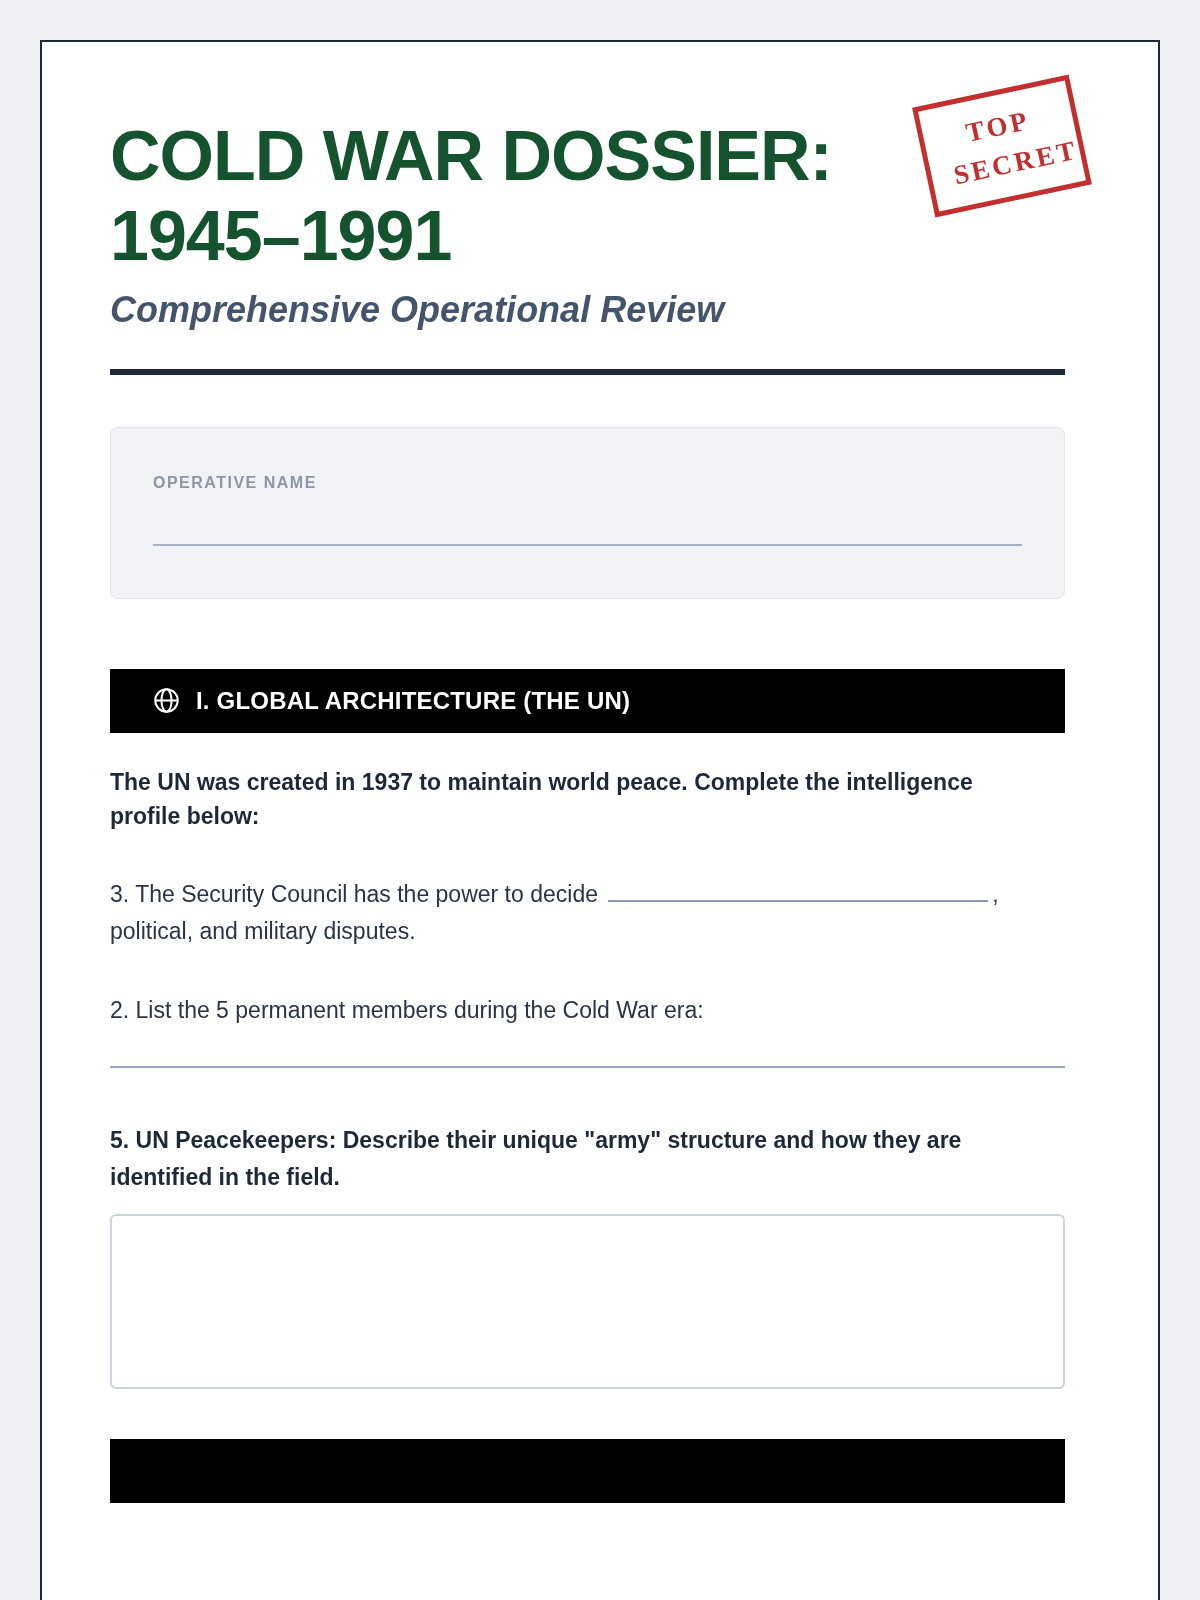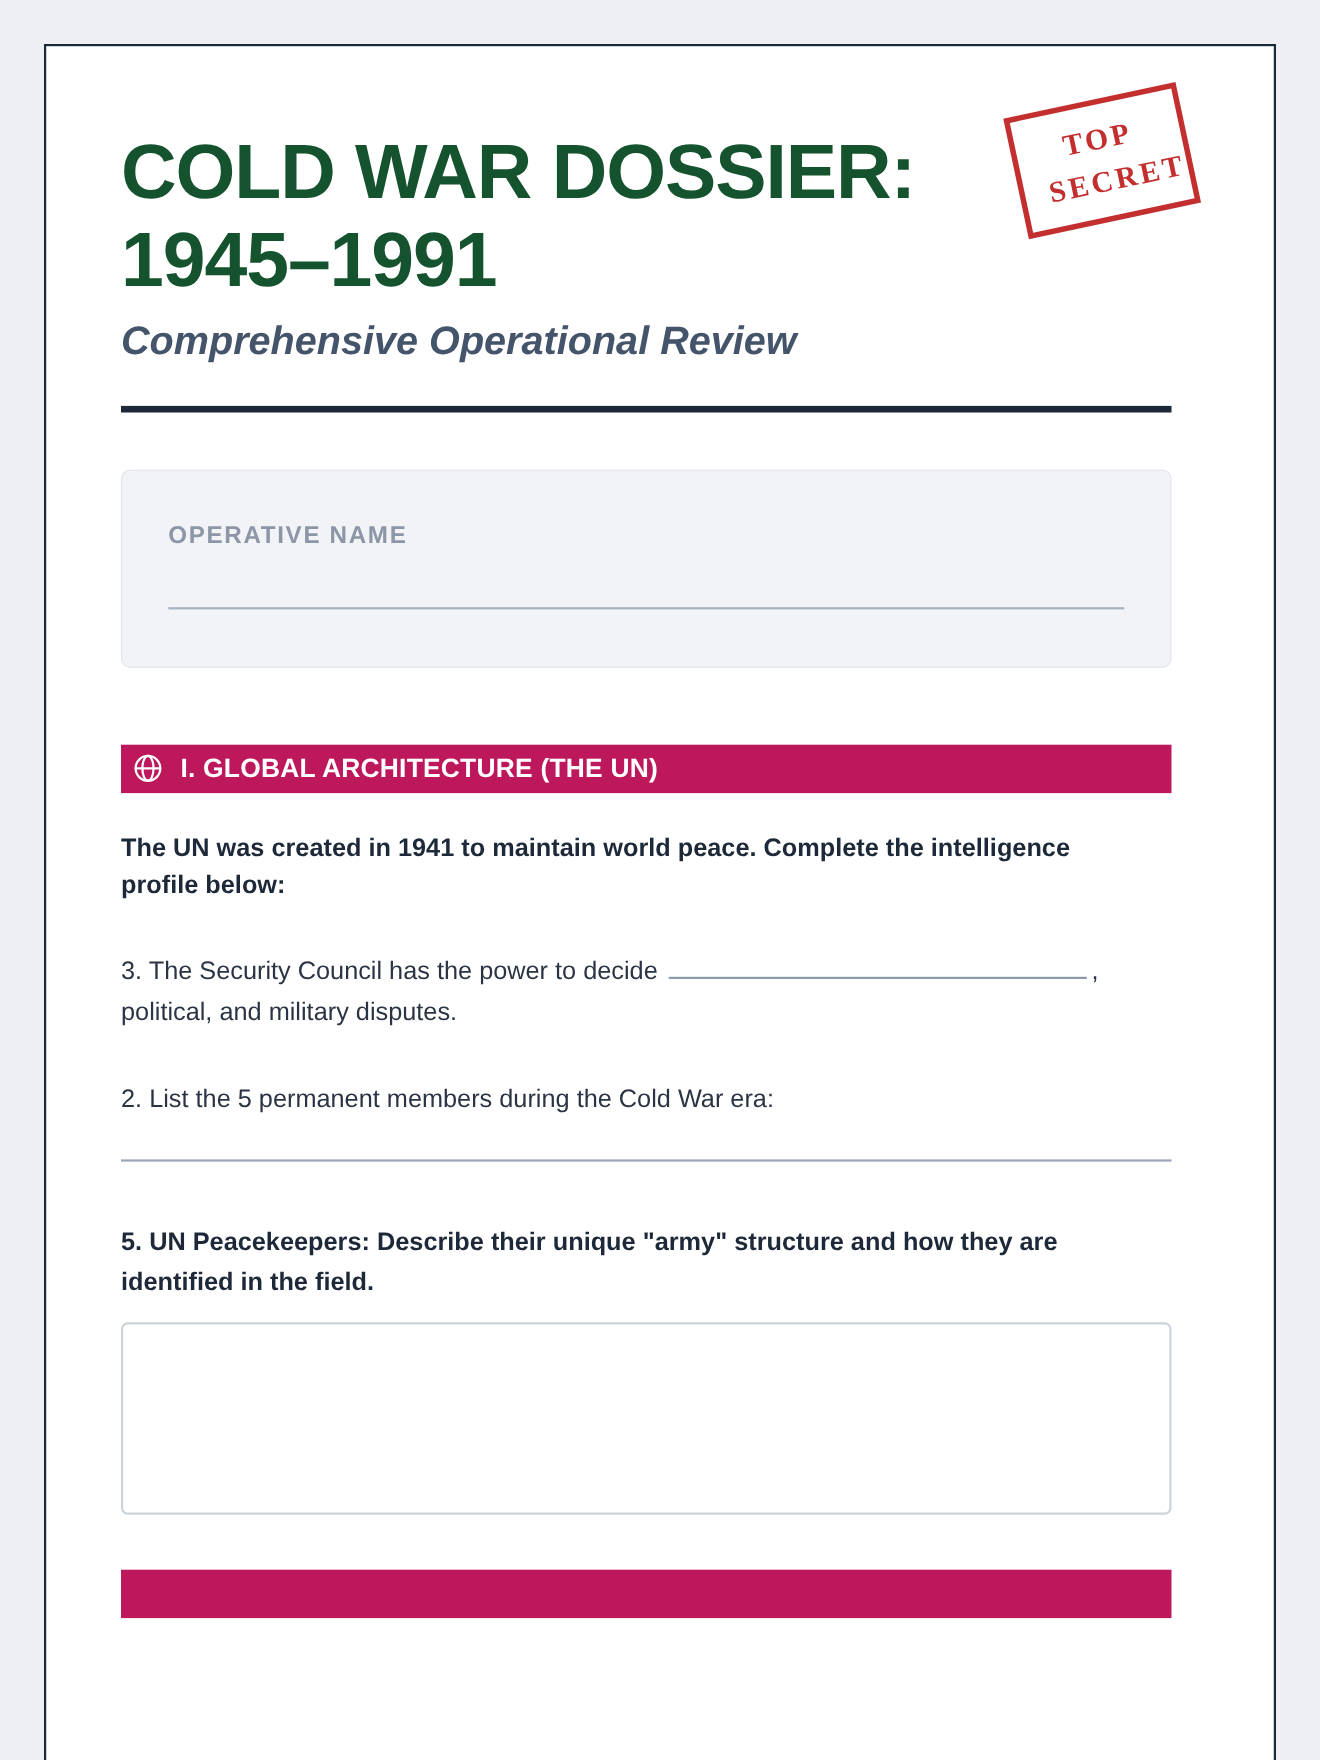--- a/index.html
+++ b/index.html
@@ -58,39 +58,39 @@
     margin-top: 52px;
     background: #f1f3f6;
     border: 1px solid #e0e4ea;
     border-radius: 8px;
     padding: 46px 42px 52px;
     display: flex;
     gap: 52px;
   }
   .op-col { flex: 1; }
   .op-label {
-    font-size: 22px;
+    font-size: 16px;
     font-weight: bold;
     letter-spacing: 1.5px;
     color: #8c96a6;
   }
   .op-line {
     margin-top: 52px;
     border-bottom: 2px solid #a9b2c0;
     height: 0;
   }
   .section-bar {
     margin-top: 70px;
-    background: #be185d;
+    background: #000000;
     color: #ffffff;
-    height: 44px;
+    height: 64px;
     display: flex;
     align-items: center;
     gap: 16px;
-    padding: 0 11px;
+    padding: 0 43px;
     font-size: 24px;
     font-weight: bold;
     letter-spacing: 0.2px;
   }
   .section-bar .icon { display: inline-flex; align-items: center; }
   .intro {
     margin: 32px 0 0;
     font-size: 23px;
     font-weight: bold;
     color: #1d2939;
@@ -156,21 +156,21 @@
     <span class="icon">
       <svg width="27" height="27" viewBox="0 0 24 24" fill="none" stroke="#ffffff" stroke-width="1.8">
         <circle cx="12" cy="12" r="10"></circle>
         <ellipse cx="12" cy="12" rx="4.5" ry="10"></ellipse>
         <line x1="2" y1="12" x2="22" y2="12"></line>
       </svg>
     </span>
     <span>I. GLOBAL ARCHITECTURE (THE UN)</span>
   </div>
 
-  <p class="intro">The UN was created in 1941 to maintain world peace. Complete the intelligence profile below:</p>
+  <p class="intro">The UN was created in 1937 to maintain world peace. Complete the intelligence profile below:</p>
 
 
 
   <p class="question">
     <span>3. The Security Council has the power to decide</span>
     <span class="blank w380"></span><span>, political, and military disputes.</span>
   </p>
 
   <p class="question">2. List the 5 permanent members during the Cold War era:</p>
   <div class="full-line"></div>

